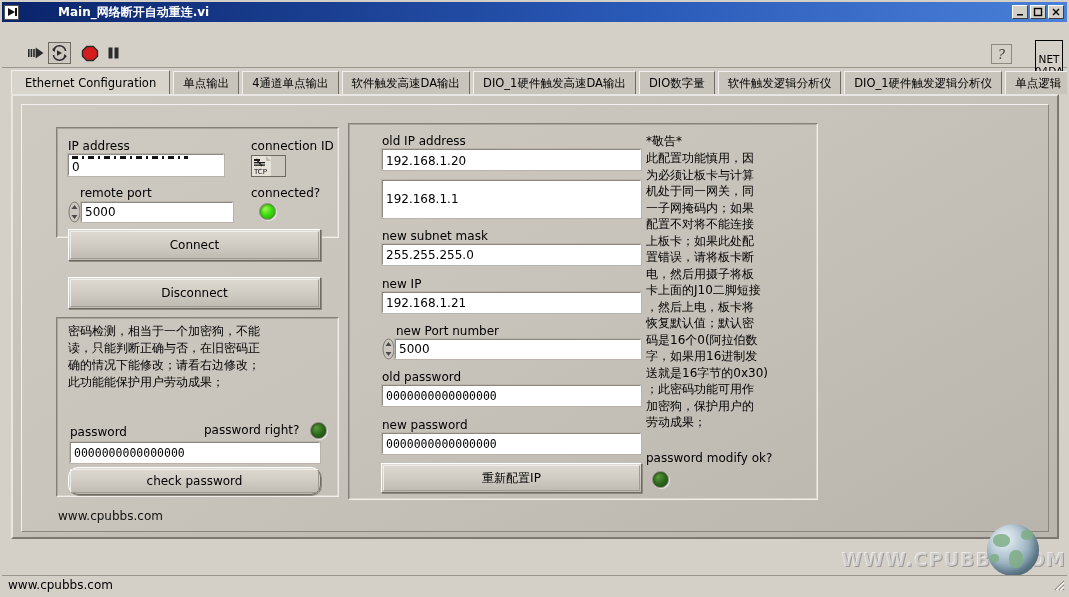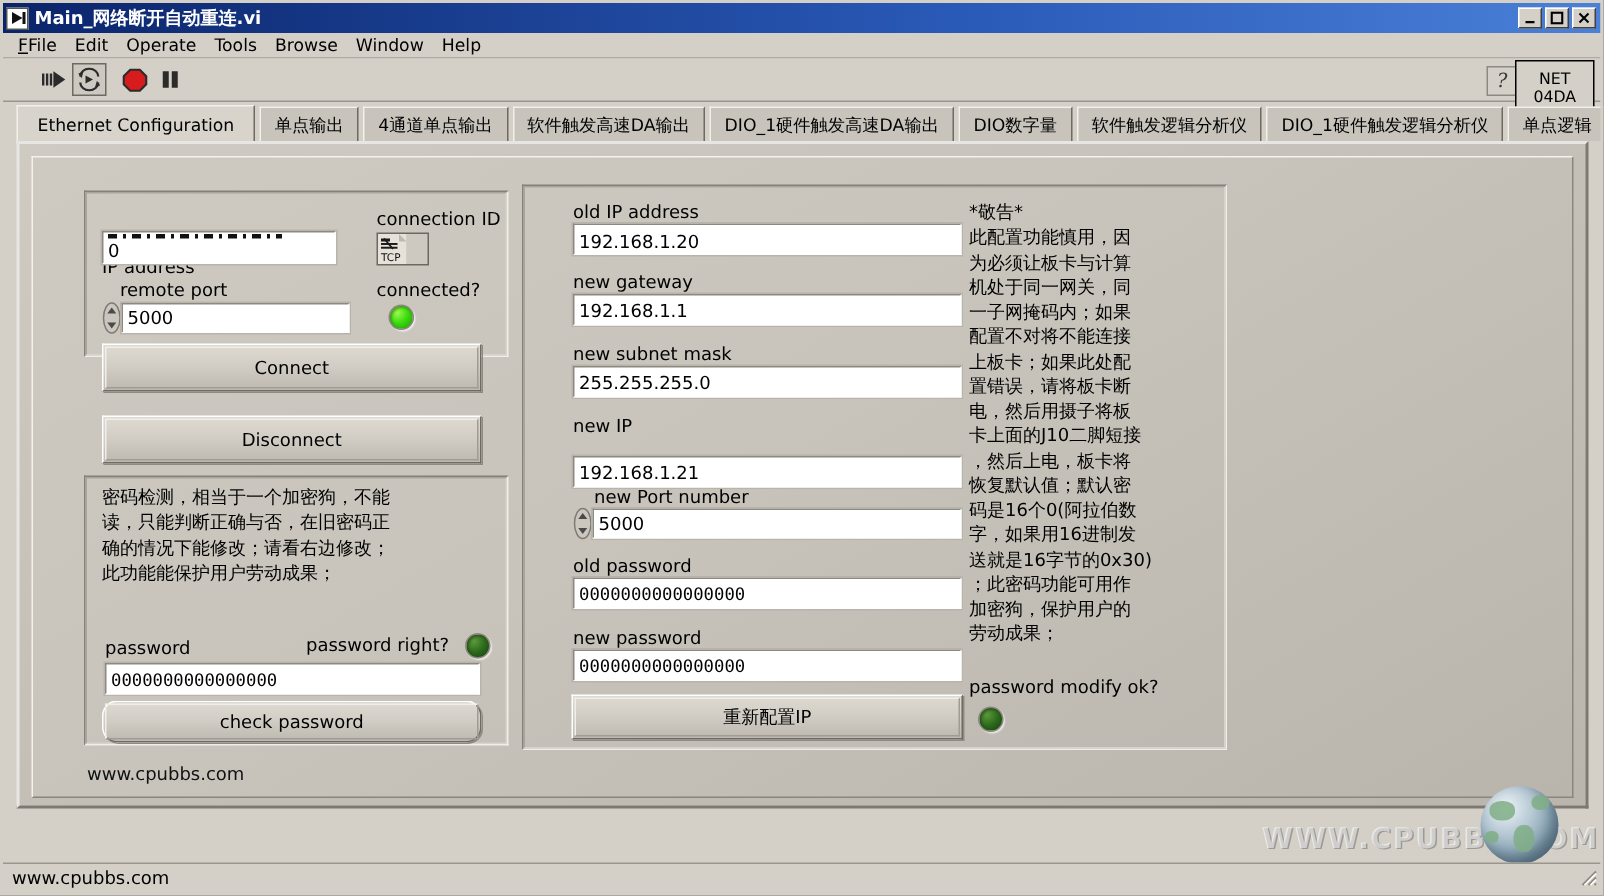--- a/index.html
+++ b/index.html
@@ -15,20 +15,21 @@
     background: #d4d0c8;
   }
 
   
   .titlebar {
     position: absolute; left: 2px; top: 2px;
     width: 1065px; height: 20px;
     background: linear-gradient(to right, #0a246a 0%, #2a5ab8 60%, #4a80d8 100%);
     display: flex; align-items: center;
     padding: 0 2px;
+    gap: 35px;
   }
   .title-icon {
     width: 15px; height: 15px;
     background: #ffffff;
     border: 1px solid #555;
     margin-right: 4px;
     display: flex; align-items: center; justify-content: center;
     flex: 0 0 auto;
   }
   .title-icon svg { display:block; }
@@ -99,25 +100,25 @@
     position: absolute; right: 55px; top: 5px;
     width: 21px; height: 20px;
     background: #d4d0c8;
     border: 1px solid #8d8980;
     display: flex; align-items: center; justify-content: center;
     font-size: 13px; font-style: italic; color: #3a3a3a;
     font-family: "DejaVu Serif", serif;
   }
   .net-badge {
     position: absolute; right: 4px; top: 1px;
-    width: 53px; height: 38px;
+    width: 28px; height: 38px;
     background: #d4d0c8;
     border: 1px solid #000000;
     display: flex; flex-direction: column;
-    align-items: center; justify-content: center;
+    align-items: center; justify-content: flex-end;
     line-height: 1.15;
   }
   .net-badge span { font-size: 10.5px; color: #000; }
 
   
   .tabrow {
     position: absolute; left: 11px; top: 70px;
     width: 1048px; height: 25px;
     display: flex; align-items: center;
   }
@@ -333,29 +334,20 @@
           </svg>
       </div>
       <div class="win-btn">
         <svg width="10" height="10" viewBox="0 0 10 10">
             <path d="M2,2 L8,8 M8,2 L2,8" stroke="#000" stroke-width="1.4"></path>
           </svg>
       </div>
     </div>
   </div>
 
-  <div class="menubar">
-    <div class="menu-item"><u>F</u><span></span>File</div>
-    <div class="menu-item">Edit</div>
-    <div class="menu-item">Operate</div>
-    <div class="menu-item">Tools</div>
-    <div class="menu-item">Browse</div>
-    <div class="menu-item">Window</div>
-    <div class="menu-item">Help</div>
-  </div>
 
   <div class="toolbar">
     <div class="tb-group">
       <div class="tb-btn">
         <svg width="18" height="16" viewBox="0 0 18 16">
           <g fill="#2b2b2b">
             <rect x="1" y="4" width="1.6" height="8"></rect>
             <rect x="3.6" y="4" width="1.6" height="8"></rect>
             <rect x="6.2" y="4" width="1.6" height="8"></rect>
           </g>
@@ -421,21 +413,21 @@
     </div>
   </div>
 
   <div class="panel-outer">
     <div class="panel-inner">
 
       <div class="grp" style="left:34px; top:22px; width:283px; height:111px;">
         <div class="grp-in"></div>
       </div>
 
-      <div class="lbl" style="left:46px; top:34px;margin-top:32px;">IP address</div>
+      <div class="lbl" style="left:46px; top:34px;">IP address</div>
       <div class="lbl" style="left:229px; top:34px;">connection ID</div>
 
       <div class="txtctl" style="left:46px; top:49px; width:156px; height:22px; align-items:flex-end; padding-bottom:1px;">
         <span>0</span>
       </div>
       <div style="position:absolute; left:50px; top:51px; width:116px; height:3px;
                   background: repeating-linear-gradient(to right,#111 0 6px, transparent 6px 10px, #111 10px 12px, transparent 12px 16px);"></div>
 
       <div class="tcpicon" style="left:229px; top:50px;">
         <svg width="19" height="20" viewBox="0 0 19 20">
@@ -499,31 +491,31 @@
       <div class="grp" style="left:326px; top:18px; width:470px; height:377px;">
         <div class="grp-in"></div>
       </div>
 
       <div class="lbl" style="left:360px; top:29px;">old IP address</div>
       <div class="txtctl" style="left:360px; top:44px; width:259px; height:21px;align-items:flex-end;">
         <span>192.168.1.20</span>
       </div>
 
       <div class="lbl" style="left:360px; top:76px;">new gateway</div>
-      <div class="txtctl" style="left:360px; top:91px; width:259px; height:21px;">
+      <div class="txtctl" style="left:360px; top:75px; width:259px; height:38px;">
         <span>192.168.1.1</span>
       </div>
 
       <div class="lbl" style="left:360px; top:124px;">new subnet mask</div>
       <div class="txtctl" style="left:360px; top:139px; width:259px; height:21px;">
         <span>255.255.255.0</span>
       </div>
 
       <div class="lbl" style="left:360px; top:172px;">new IP</div>
-      <div class="txtctl" style="left:360px; top:187px; width:259px; height:21px;margin-top:12px;">
+      <div class="txtctl" style="left:360px; top:187px; width:259px; height:21px;">
         <span>192.168.1.21</span>
       </div>
 
       <div class="lbl" style="left:374px; top:219px;">new Port number</div>
       <div class="spin" style="left:360px; top:233px;">
         <svg width="13" height="22" viewBox="0 0 13 22">
           <ellipse cx="6.5" cy="11" rx="5.5" ry="10" fill="#cbc7bf" stroke="#7e7a72" stroke-width="1"></ellipse>
           <polygon points="6.5,4 3.5,8 9.5,8" fill="#4a4a4a"></polygon>
           <polygon points="6.5,18 3.5,14 9.5,14" fill="#4a4a4a"></polygon>
         </svg>

